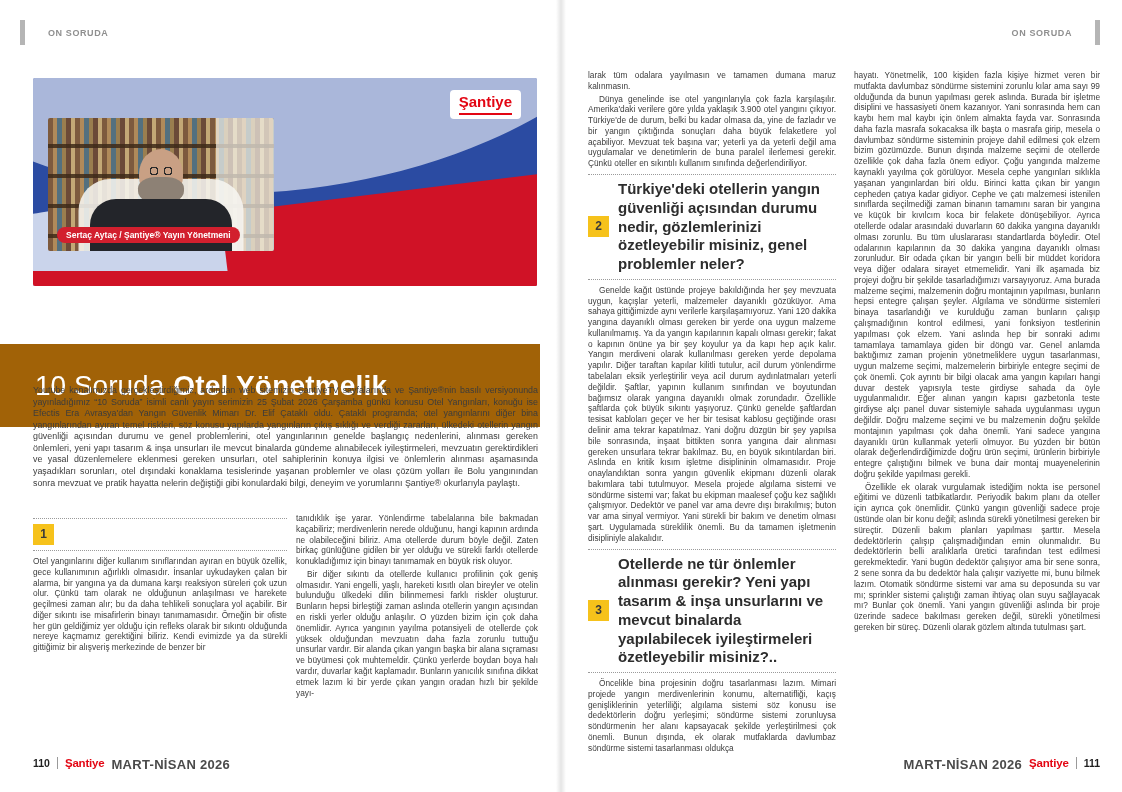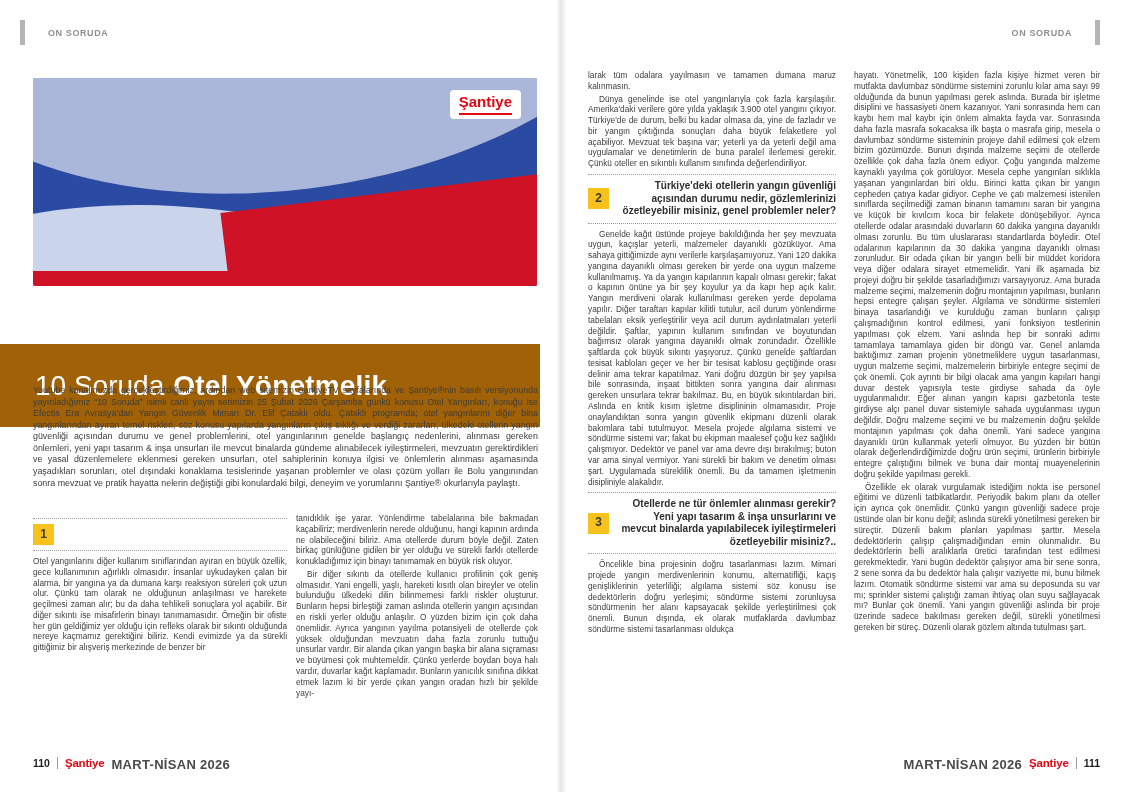--- a/index.html
+++ b/index.html
@@ -79,21 +79,21 @@
   #rc1{left:588px;top:70px;width:248px;height:686px;}
   #rc2{left:854px;top:70px;width:246px;height:686px;}
   .col p{margin:0 0 2px 0;}
   .indent{text-indent:11px;}
 
   
   .dots{border-top:1.5px dotted #9a9a9a;margin:5px 0;}
   .qrow{display:flex;gap:9px;align-items:center;margin:5px 0;}
   .qnum{flex:0 0 auto;width:21px;height:21px;background:#f6c21b;color:#3a3a3a;font-weight:bold;
         font-size:12px;display:flex;align-items:center;justify-content:center;}
-  .qtext{font-weight:bold;font-size:10px;line-height:1.25;color:#2d2d2d;text-align:right;}
+  .qtext{font-weight:bold;font-size:15px;line-height:1.25;color:#2d2d2d;text-align:left;}
 
   
   .footer{position:absolute;top:757px;display:flex;align-items:flex-start;gap:7px;font-size:9px;color:#2e2e2e;}
   .footer-left{left:33px;}
   .footer-right{right:22px;}
   .pagenum{font-weight:bold;font-size:10.5px;color:#1f1f1f;}
   .vrule{width:1px;height:12px;background:#9a9a9a;}
   .brand{color:#e30613;font-weight:800;font-size:11.5px;letter-spacing:-.2px;}
   .issue{font-size:13px;color:#4a4a4a;font-weight:bold;letter-spacing:.3px;}
 </style>
@@ -111,20 +111,30 @@
     <span>ON SORUDA</span>
     <div class="bar"></div>
   </div>
 
   <div class="video">
     <div class="sw sw1"></div>
     <div class="sw sw2"></div>
     <div class="red-wedge"></div>
     <div class="red-bar"></div>
 
+    <div class="cam cam-left">
+      <div class="person man">
+        <div class="chair"></div>
+        <div class="head"></div>
+        <div class="glasses"></div>
+        <div class="beard"></div>
+        <div class="torso"></div>
+      </div>
+      <div class="tag">Sertaç Aytaç / Şantiye® Yayın Yönetmeni</div>
+    </div>
 
 
     <div class="logo-box">
       <span class="logo-text">Şantiye</span>
     </div>
   </div>
 
   <div class="title-band">
     <span class="title-light">10 Soruda</span>
     <span class="title-bold">Otel Yönetmelik</span>

